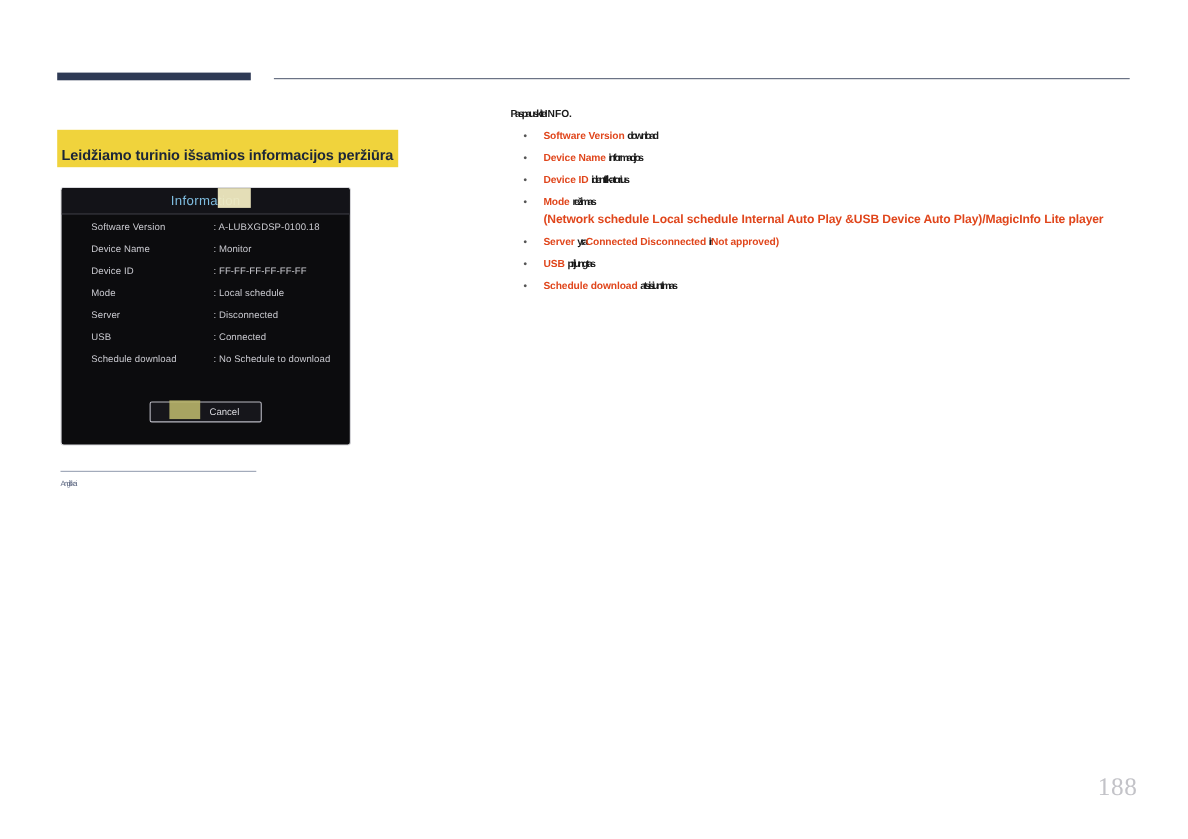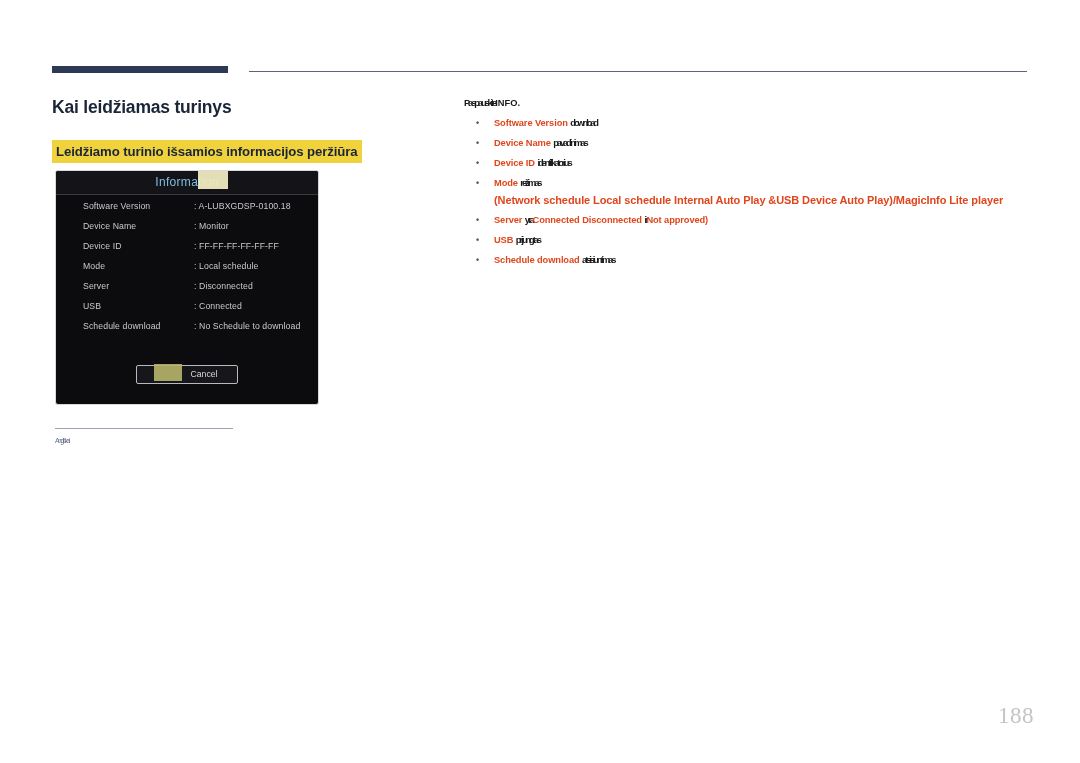--- a/index.html
+++ b/index.html
@@ -50,21 +50,21 @@
     line-height: 22px;
   }
   #section-subtitle {
     display: inline-block;
     margin-top: 22px;
     background: #f0d33c;
     color: #1b2538;
     font-size: 13.2px;
     font-weight: bold;
     letter-spacing: -0.1px;
-    padding: 4px 4px 4px 4px;
+    padding: 15px 4px 4px 4px;
     line-height: 15px;
   }
 
   
   #osd-dialog {
     position: absolute;
     left: 55px; top: 170px;
     width: 264px; height: 235px;
     background: #0c0c0e;
     border: 1px solid #d9d9dd;
@@ -217,21 +217,20 @@
 </style>
 </head>
 <body>
 
 <div id="header-rule">
   <div id="rule-thick"></div>
   <div id="rule-thin"></div>
 </div>
 
 <div id="left-col">
-  <h1 id="page-title">Kai leidžiamas turinys</h1>
   <div id="section-subtitle">Leidžiamo turinio išsamios informacijos peržiūra</div>
 </div>
 
 <div id="osd-dialog">
 
   <div id="osd-titlebar">
     <div id="osd-title">Information</div>
     <div id="osd-title-highlight"></div>
   </div>
 
@@ -296,21 +295,21 @@
 
   <div class="rc-item">
     <span class="rc-bullet">•</span>
     <span>Software Version</span>
     <span class="rc-garble">download</span>
   </div>
 
   <div class="rc-item">
     <span class="rc-bullet">•</span>
     <span>Device Name</span>
-    <span class="rc-garble">pavadinimas</span>
+    <span class="rc-garble">informacijos</span>
   </div>
 
   <div class="rc-item">
     <span class="rc-bullet">•</span>
     <span>Device ID</span>
     <span class="rc-garble">identifikatorius</span>
   </div>
 
   <div class="rc-item">
     <span class="rc-bullet">•</span>

